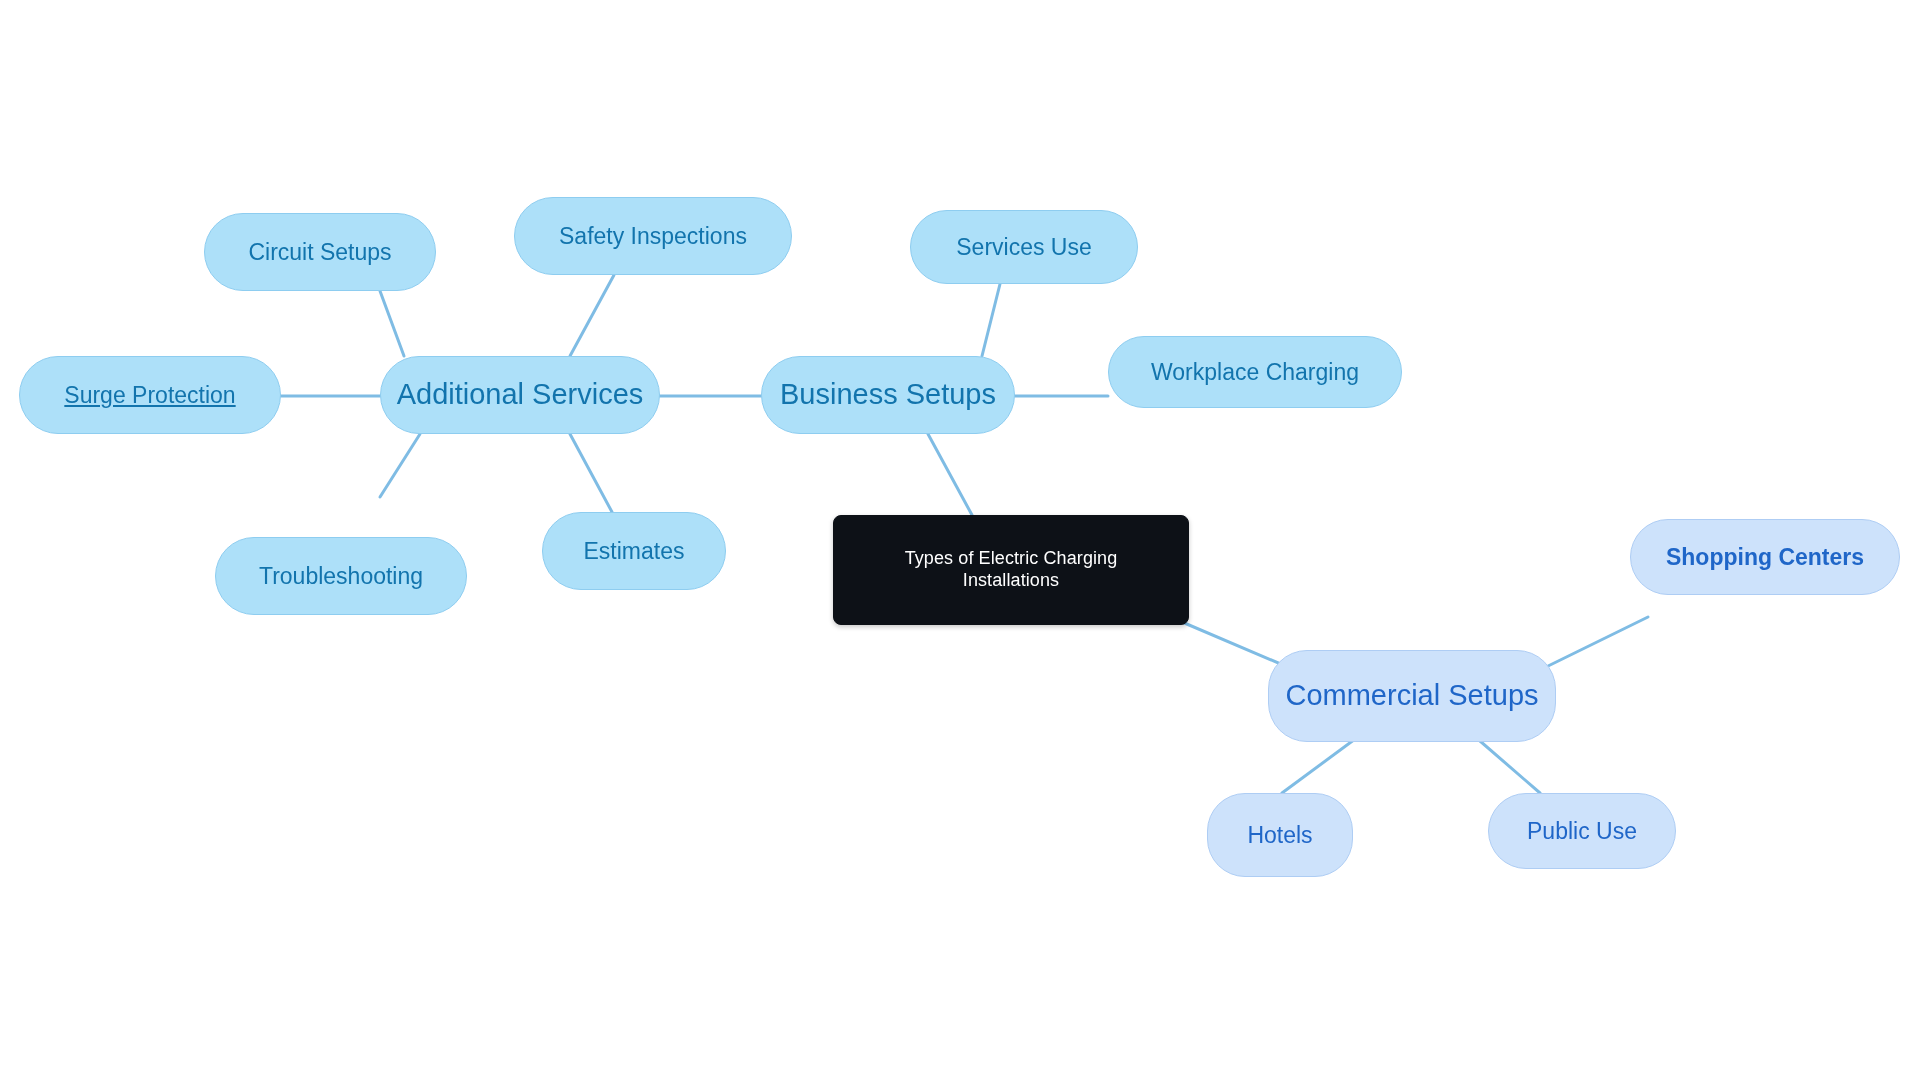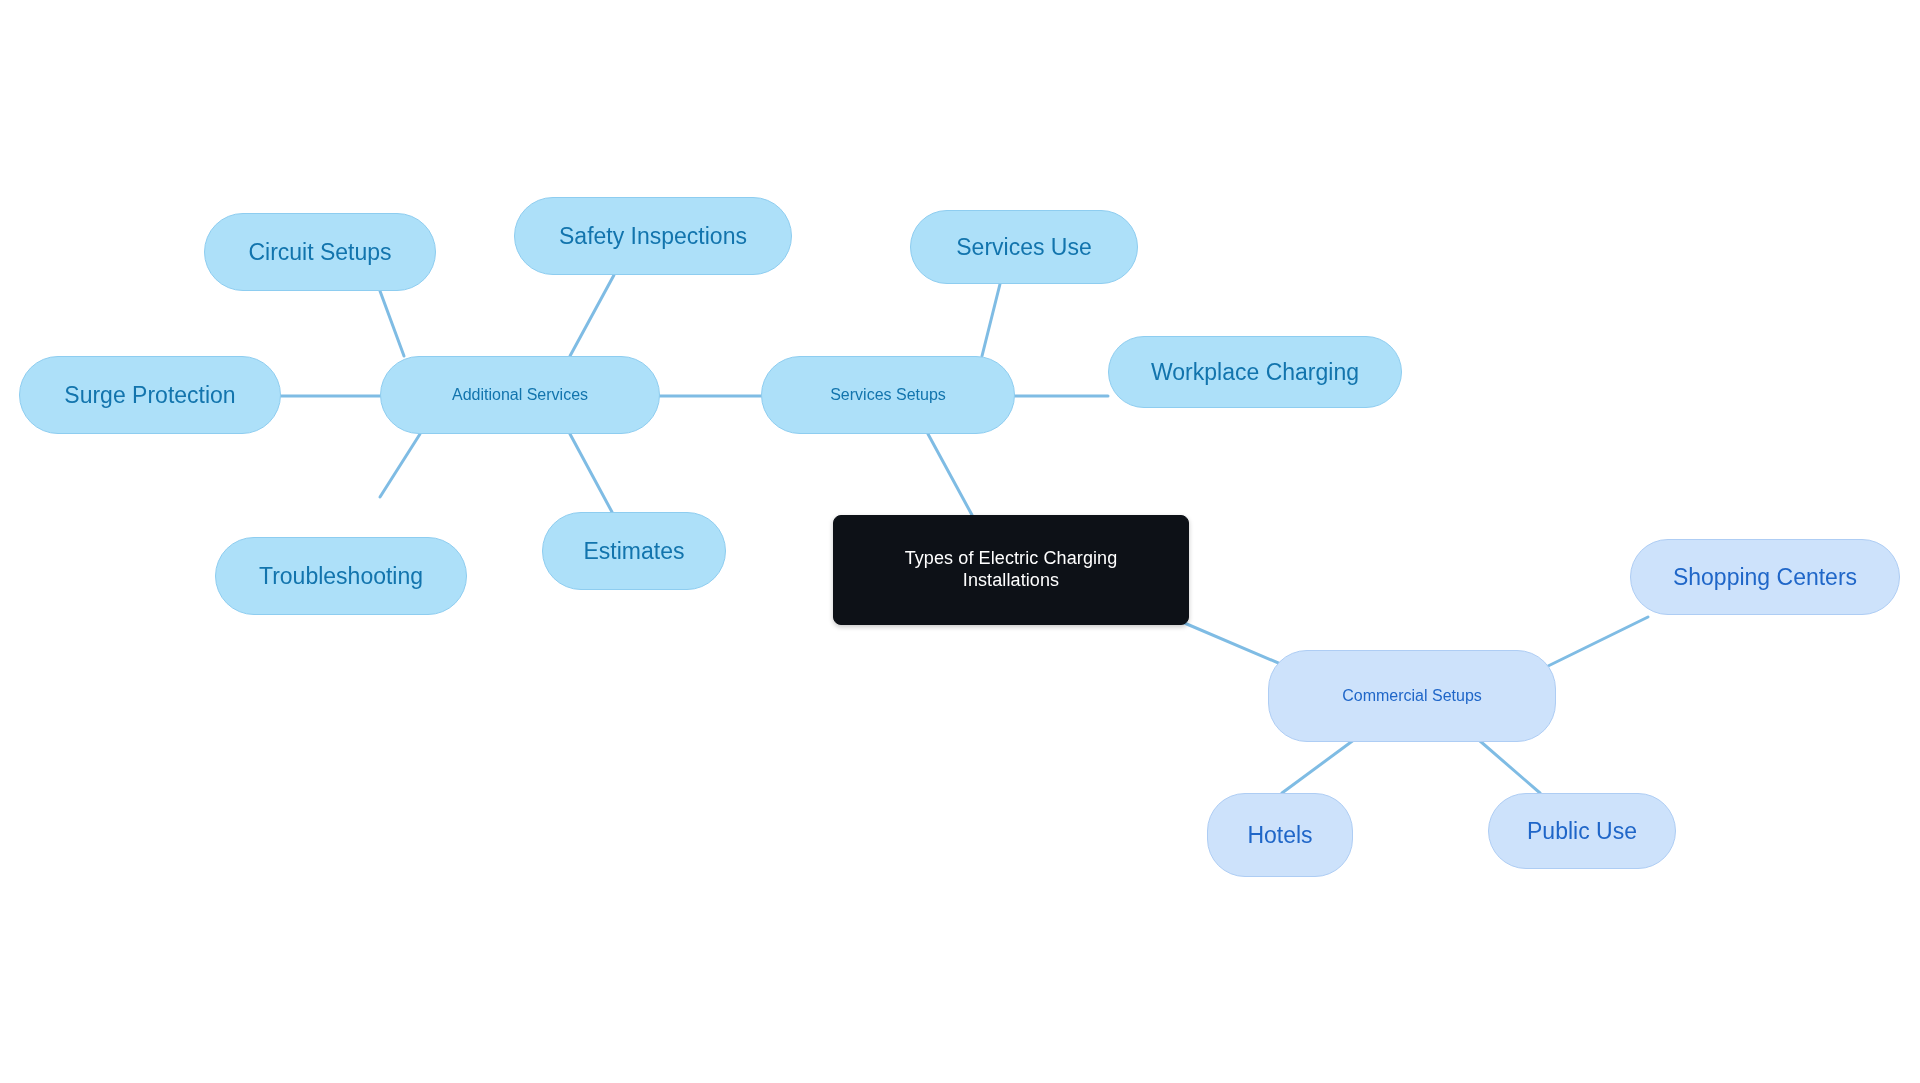--- a/index.html
+++ b/index.html
@@ -49,21 +49,21 @@
     background: #ade0f9;
     border-color: #8ecdf0;
     color: #1274ad;
   }
   .mm-node.branch-b,
   .mm-node.leaf-b {
     background: #cde2fb;
     border-color: #aecdf4;
     color: #1f66c8;
   }
-  .mm-node.branch-a, .mm-node.branch-b { font-size: 16px; }
+  .mm-node.branch-a, .mm-node.branch-b { font-size: 29px; }
   .mm-node.leaf-a, .mm-node.leaf-b { font-size: 23px; }
 </style>
 </head>
 <body>
 
 <div id="mindmap-canvas">
   <svg id="edge-layer" viewBox="0 0 1920 1083" xmlns="http://www.w3.org/2000/svg">
       <line x1="972" y1="515" x2="928" y2="434" stroke="#7fbce4" stroke-width="3" stroke-linecap="round"></line>
       <line x1="761" y1="396" x2="660" y2="396" stroke="#7fbce4" stroke-width="3" stroke-linecap="round"></line>
       <line x1="982" y1="356" x2="1000" y2="284" stroke="#7fbce4" stroke-width="3" stroke-linecap="round"></line>
@@ -74,27 +74,27 @@
       <line x1="420" y1="434" x2="380" y2="497" stroke="#7fbce4" stroke-width="3" stroke-linecap="round"></line>
       <line x1="570" y1="434" x2="612" y2="512" stroke="#7fbce4" stroke-width="3" stroke-linecap="round"></line>
       <line x1="1168" y1="616" x2="1290" y2="668" stroke="#7fbce4" stroke-width="3" stroke-linecap="round"></line>
       <line x1="1544" y1="668" x2="1648" y2="617" stroke="#7fbce4" stroke-width="3" stroke-linecap="round"></line>
       <line x1="1370" y1="728" x2="1282" y2="793" stroke="#7fbce4" stroke-width="3" stroke-linecap="round"></line>
       <line x1="1465" y1="728" x2="1540" y2="793" stroke="#7fbce4" stroke-width="3" stroke-linecap="round"></line>
     </svg>
   <div id="node-layer">
       <div class="mm-node root" style="left: 833px; top: 515px; width: 356px; height: 110px;">Types of Electric Charging
 Installations</div>
-      <div class="mm-node branch-a" style="left: 761px; top: 356px; width: 254px; height: 78px; border-radius: 39px;">Services Setups</div>
+      <div class="mm-node branch-a" style="left: 761px; top: 356px; width: 254px; height: 78px; border-radius: 39px;">Business Setups</div>
       <div class="mm-node branch-a" style="left: 380px; top: 356px; width: 280px; height: 78px; border-radius: 39px;">Additional Services</div>
       <div class="mm-node branch-b" style="left: 1268px; top: 650px; width: 288px; height: 92px; border-radius: 39px;">Commercial Setups</div>
       <div class="mm-node leaf-a" style="left: 910px; top: 210px; width: 228px; height: 74px; border-radius: 37px;">Services Use</div>
       <div class="mm-node leaf-a" style="left: 1108px; top: 336px; width: 294px; height: 72px; border-radius: 38px;">Workplace Charging</div>
       <div class="mm-node leaf-a" style="left: 204px; top: 213px; width: 232px; height: 78px; border-radius: 39px;">Circuit Setups</div>
       <div class="mm-node leaf-a" style="left: 514px; top: 197px; width: 278px; height: 78px; border-radius: 39px;">Safety Inspections</div>
-      <div class="mm-node leaf-a" style="left: 19px; top: 356px; width: 262px; height: 78px; border-radius: 39px;">Surge Protection</div>
+      <div class="mm-node leaf-a" style="left: 19px; top: 356px; width: 262px; height: 78px; border-radius: 39px; text-decoration: underline;">Surge Protection</div>
       <div class="mm-node leaf-a" style="left: 215px; top: 497px; width: 252px; height: 78px; border-radius: 39px; margin-top: 40px;">Troubleshooting</div>
       <div class="mm-node leaf-a" style="left: 542px; top: 512px; width: 184px; height: 78px; border-radius: 39px;">Estimates</div>
-      <div class="mm-node leaf-b" style="left: 1630px; top: 539px; width: 270px; height: 76px; border-radius: 38px;">Shopping Centers</div>
+      <div class="mm-node leaf-b" style="left: 1630px; top: 519px; width: 270px; height: 76px; border-radius: 38px; font-weight: bold;">Shopping Centers</div>
       <div class="mm-node leaf-b" style="left: 1207px; top: 793px; width: 146px; height: 84px; border-radius: 38px;">Hotels</div>
       <div class="mm-node leaf-b" style="left: 1488px; top: 793px; width: 188px; height: 76px; border-radius: 38px;">Public Use</div>
     </div>
 </div>
 
 </body></html>

